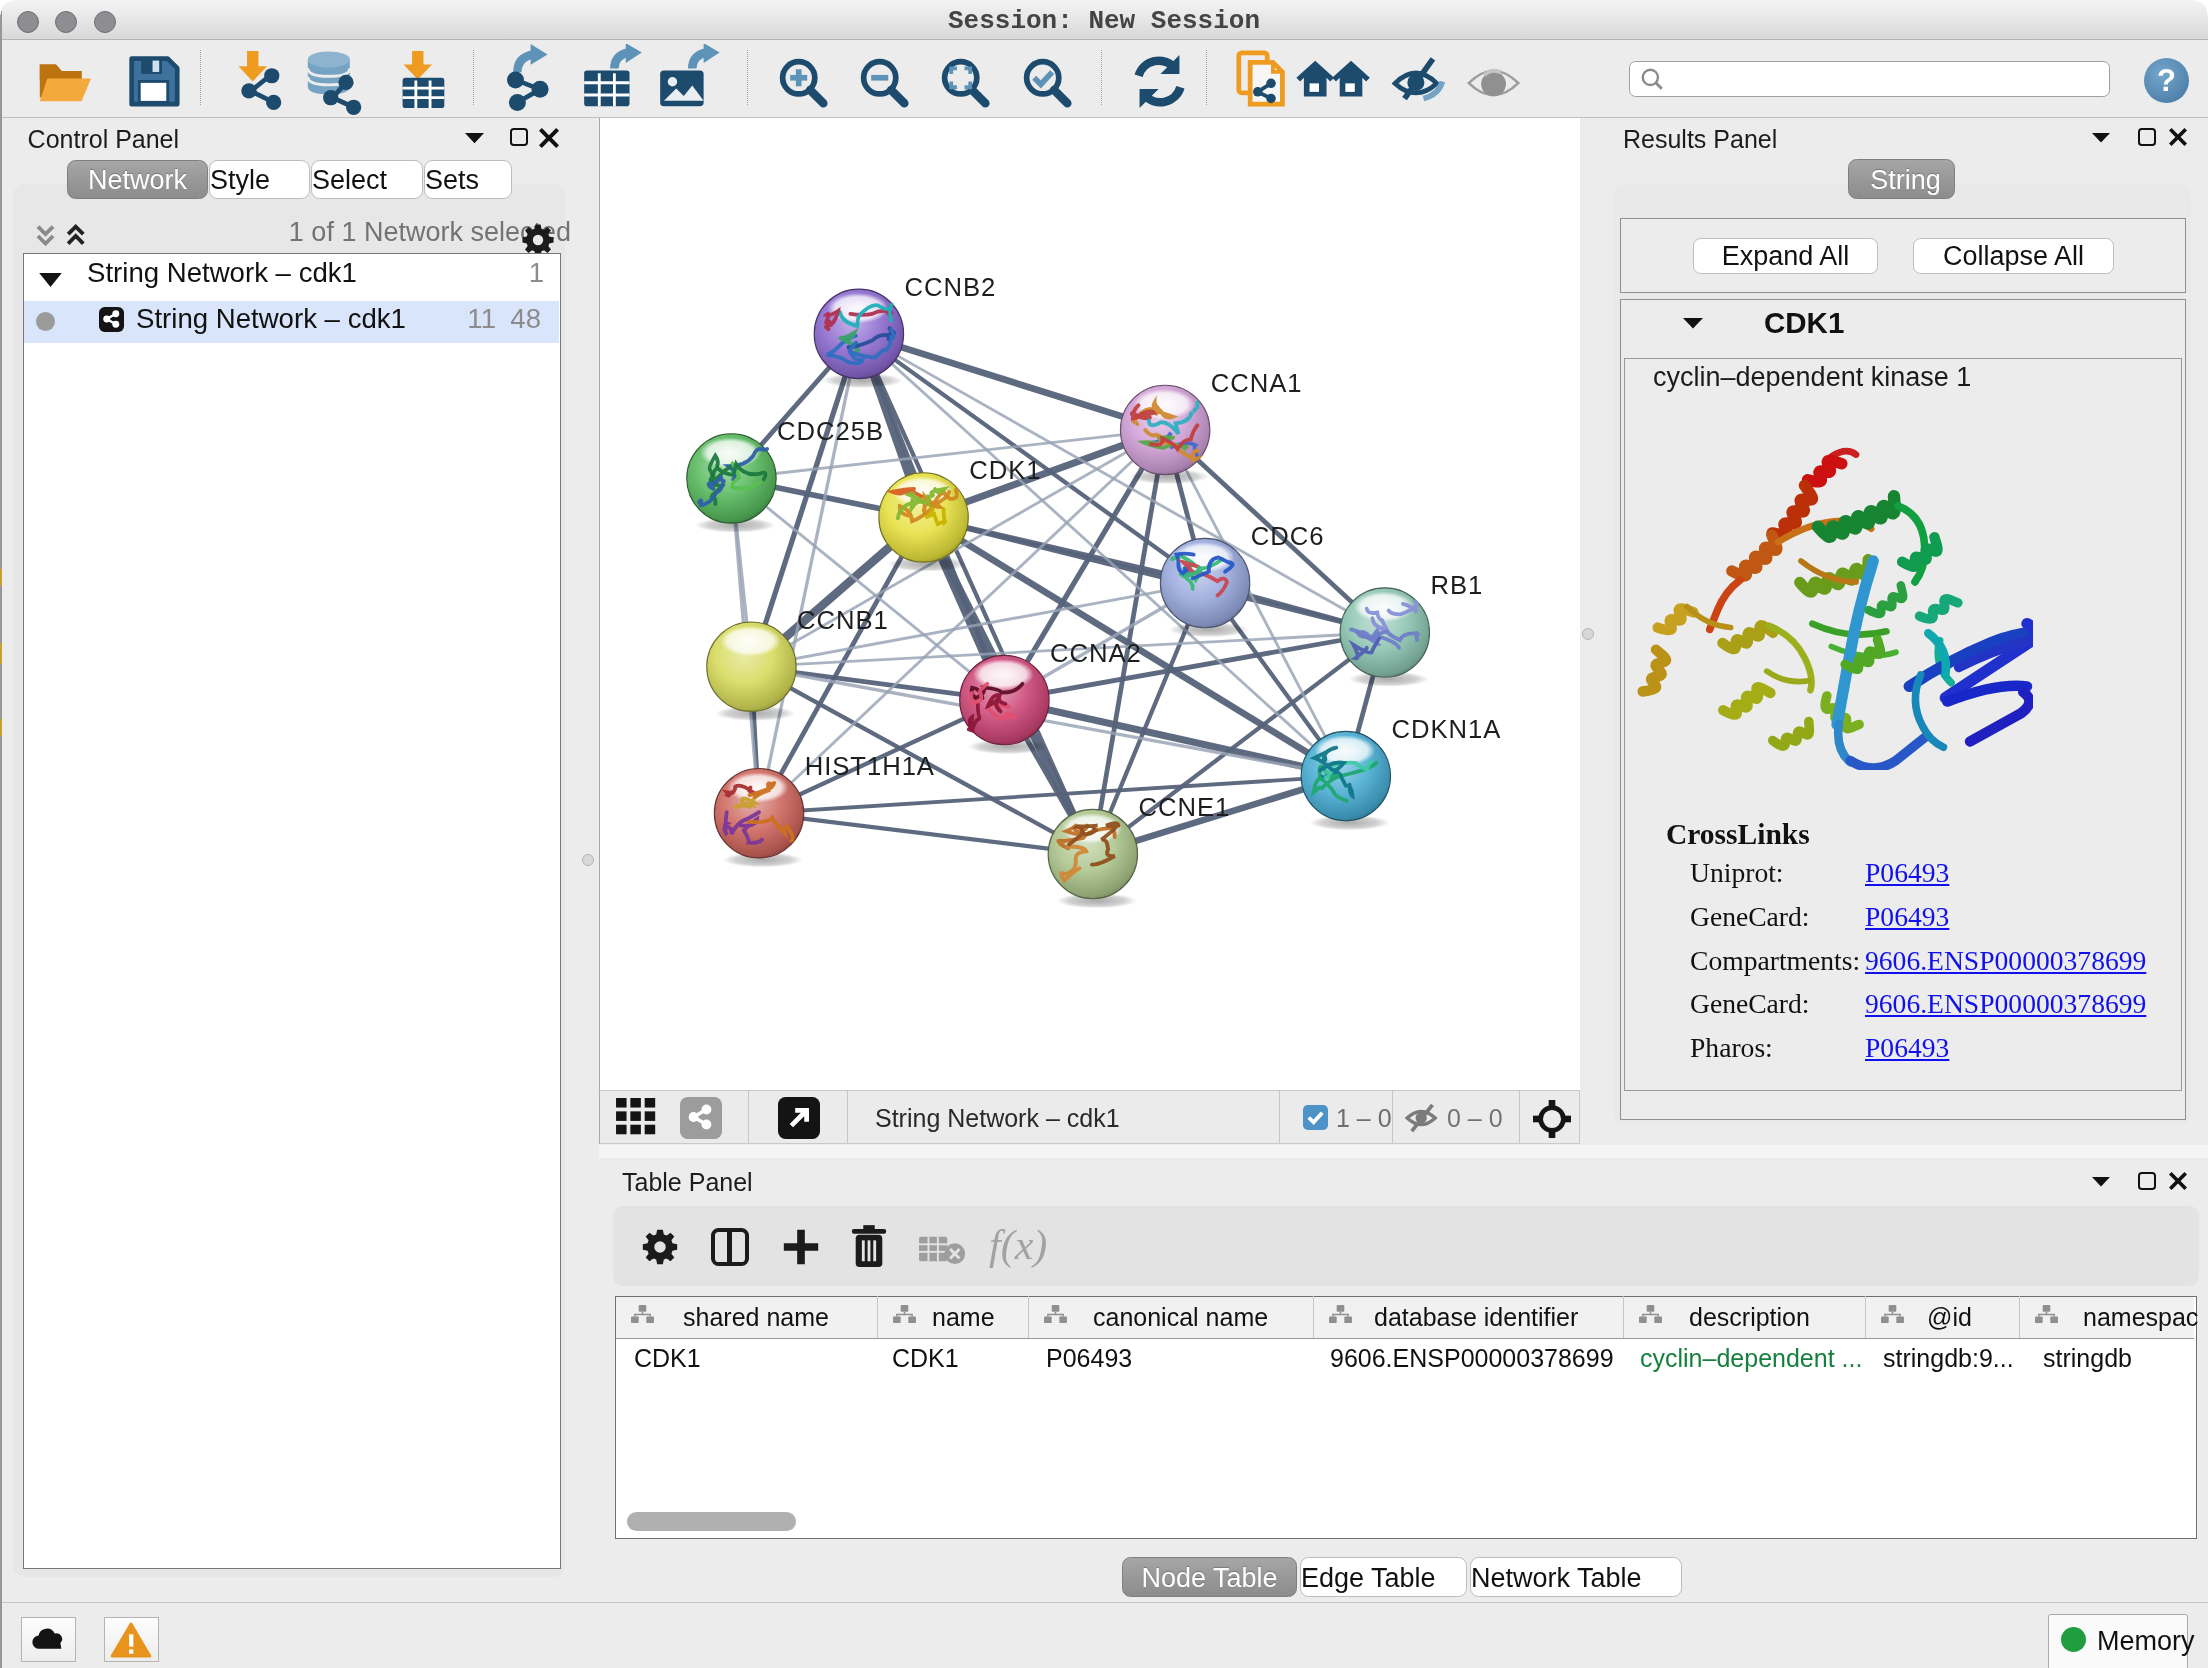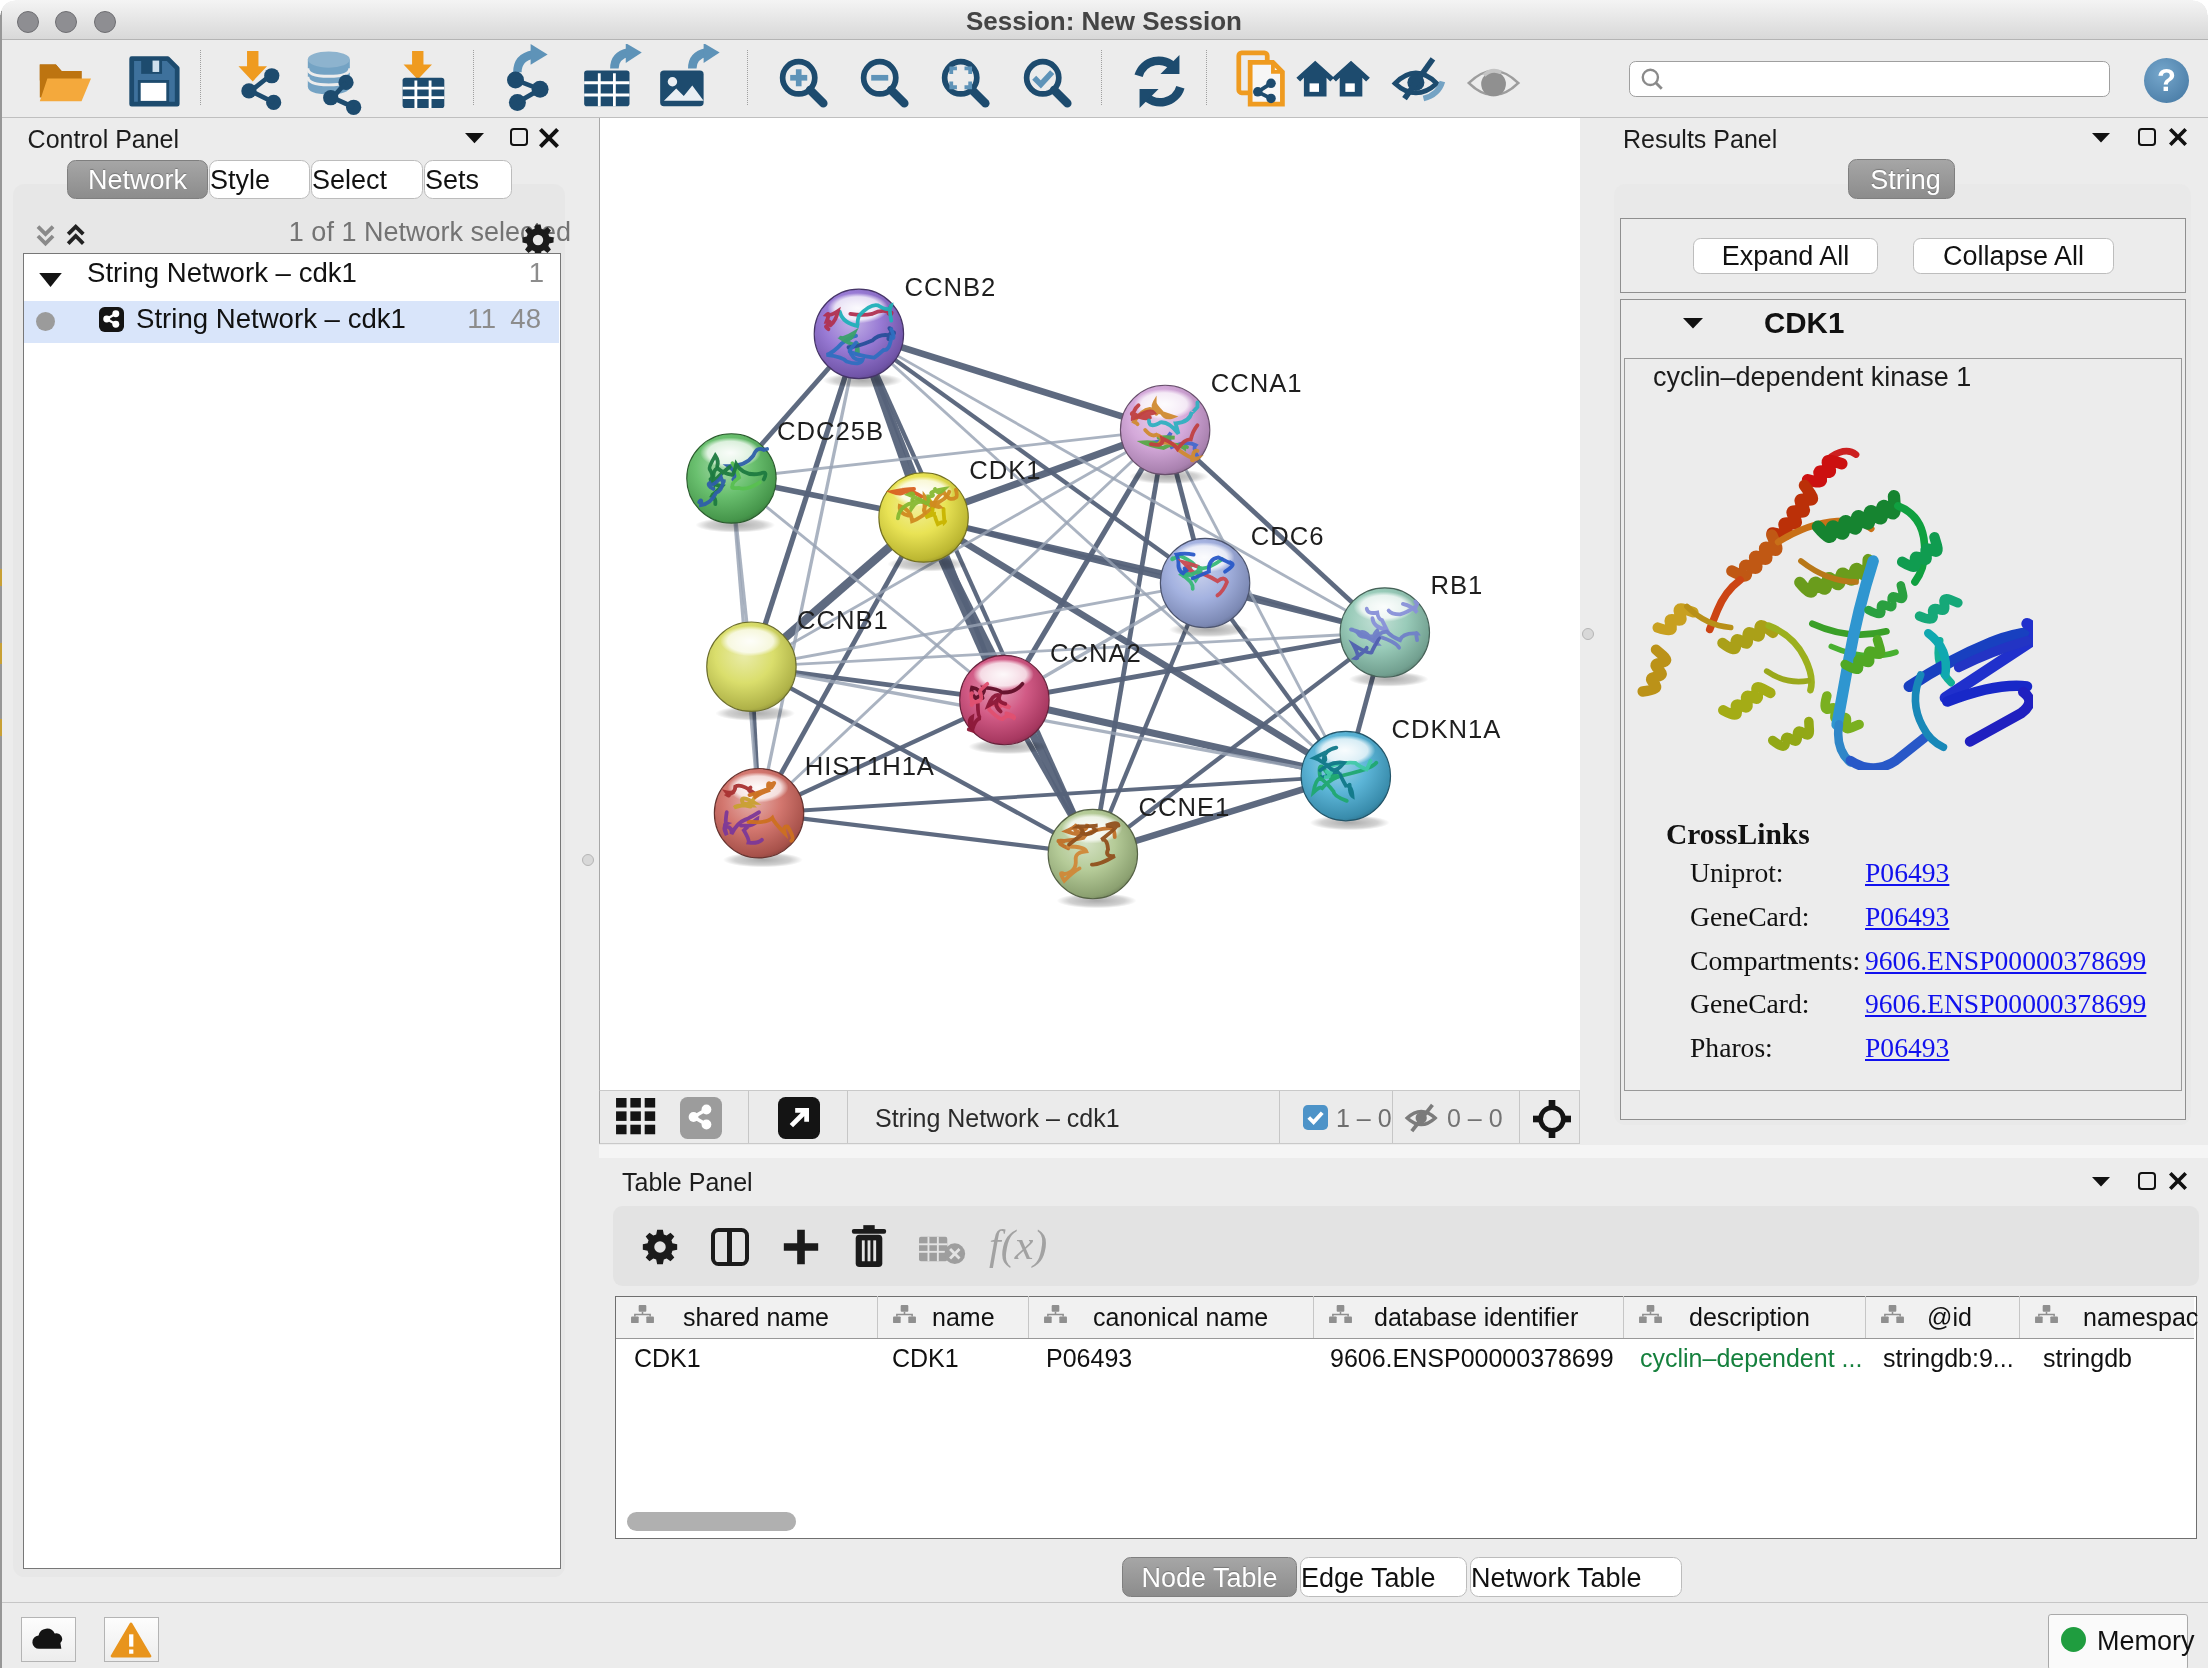--- a/index.html
+++ b/index.html
@@ -3,21 +3,21 @@
 <style>
 * { margin:0; padding:0; box-sizing:border-box; }
 html,body { width:2208px; height:1668px; background:#ececec; font-family:"Liberation Sans",sans-serif; position:relative; overflow:hidden; }
 .abs { position:absolute; }
 .paneltitle { font-size:25px; color:#1c1c1c; }
 .whitetab { position:absolute; background:#ffffff; border:1px solid #bcbcbc; color:#111; font-size:27px; text-align:left; border-radius:8.6px; }
 .graytab { position:absolute; background:linear-gradient(#a6a6a6,#8c8c8c); border:1px solid #7f7f7f; color:#ffffff; font-size:27px; text-align:center; border-radius:8.6px; text-shadow:0 -1px 1px rgba(0,0,0,0.25); }
 </style></head>
 <body>
 
-<div class="abs" style="left:0;top:0;width:2208px;height:40px;background:linear-gradient(#f4f4f4,#d8d8d8);border-bottom:1px solid #b4b4b4;border-radius:11.4px 11.4px 0 0;">
+<div class="abs" style="left:0;top:0;width:2208px;height:40px;background:linear-gradient(#f4f4f4,#d8d8d8);border-bottom:1px solid #b4b4b4;border-radius:11.4px 11.4px 0 0;font-family:Liberation Mono, monospace;">
   <div class="abs" style="left:17px;top:10.5px;width:22px;height:22px;border-radius:50%;background:#8e8e92;border:1.4px solid #6e6e72"></div>
   <div class="abs" style="left:55px;top:10.5px;width:22px;height:22px;border-radius:50%;background:#8e8e92;border:1.4px solid #6e6e72"></div>
   <div class="abs" style="left:94px;top:10.5px;width:22px;height:22px;border-radius:50%;background:#8e8e92;border:1.4px solid #6e6e72"></div>
   <div class="abs" style="left:0;top:5.7px;width:2208px;text-align:center;font-size:26px;font-weight:bold;color:#444444;letter-spacing:0px;">Session: New Session</div>
 </div>
 
 <div class="abs" style="left:0;top:0;width:15px;height:15px;background:radial-gradient(circle at 15px 15px, rgba(255,255,255,0) 14.3px, #ffffff 14.7px);z-index:60;"></div>
 <div class="abs" style="right:0;top:0;width:15px;height:15px;background:radial-gradient(circle at 0px 15px, rgba(255,255,255,0) 14.3px, #ffffff 14.7px);z-index:60;"></div>
 <div class="abs" style="left:0;top:11.4px;width:1.9px;height:1657px;background:#979797;z-index:55;"></div>
 <div class="abs" style="left:0;top:569px;width:1.9px;height:17px;background:#c8a035;z-index:56;"></div>

